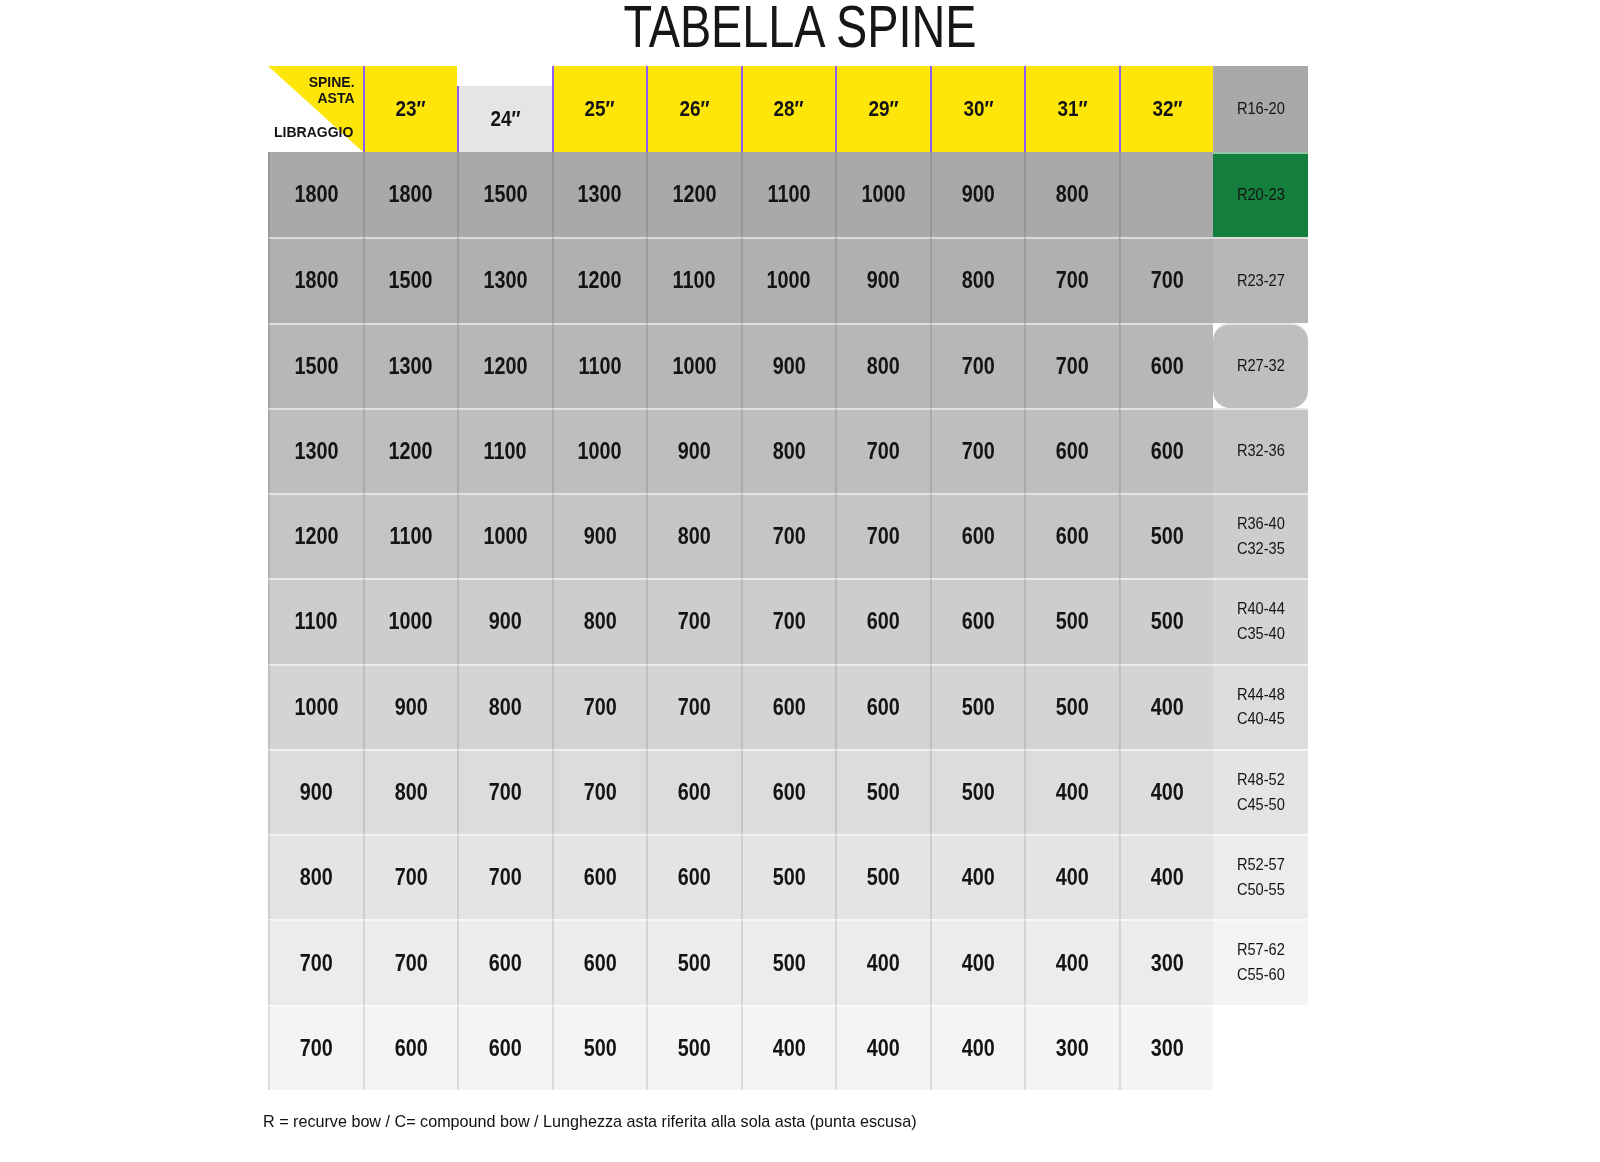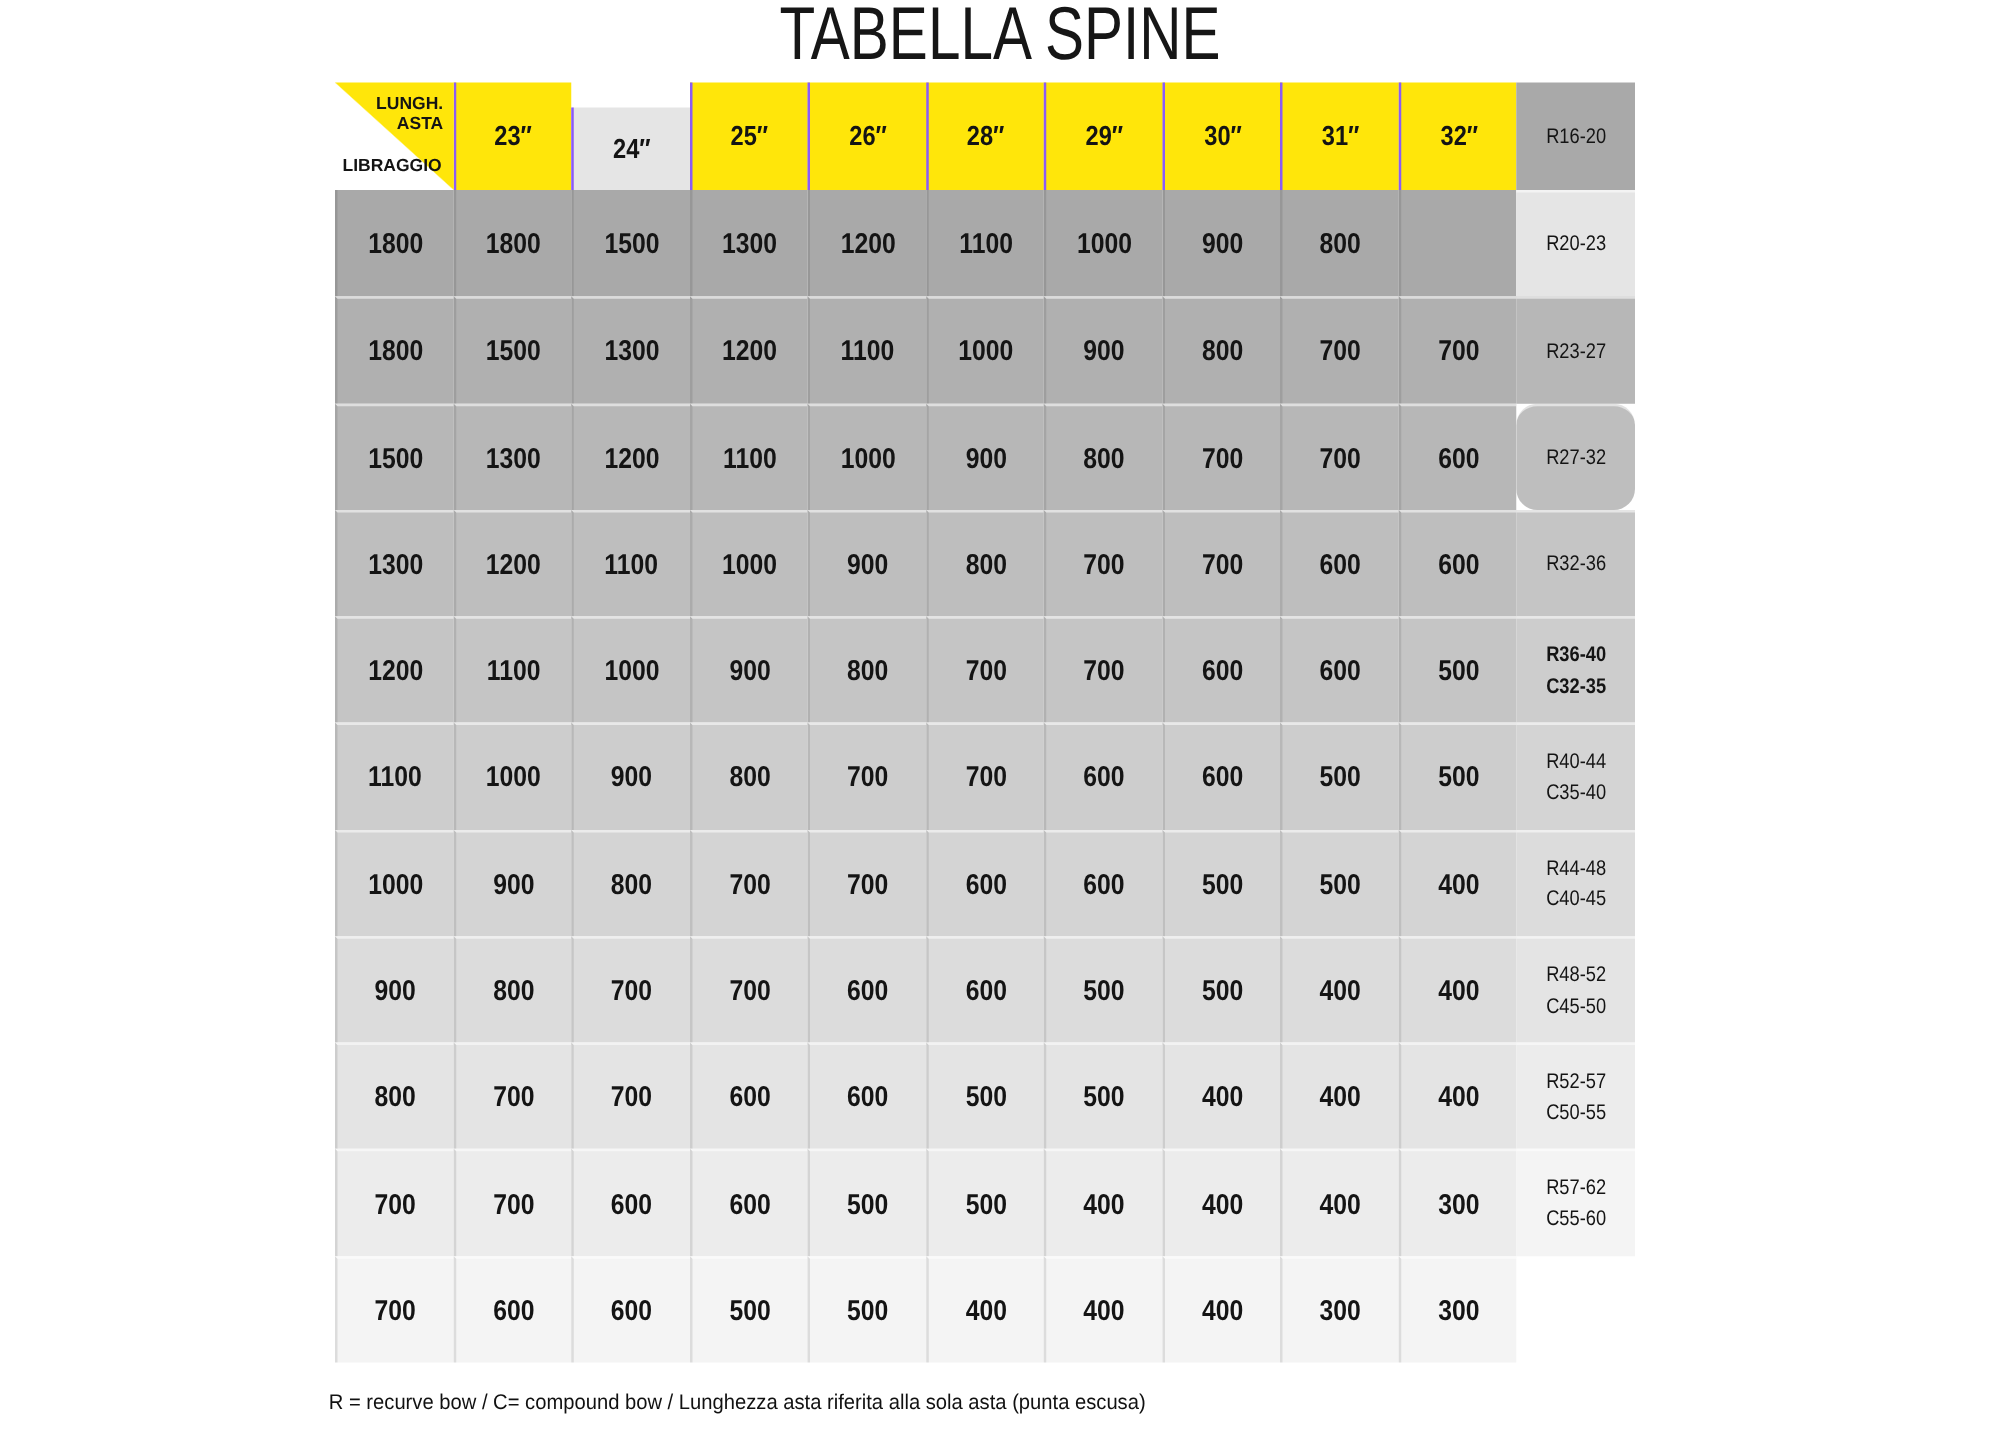--- a/index.html
+++ b/index.html
@@ -91,21 +91,21 @@
   }
 </style>
 </head>
 <body>
 
 <div class="title">TABELLA SPINE</div>
 
 <div class="spine-table">
   <div class="cell corner" id="corner-cell" style="background: linear-gradient(to left bottom, rgb(255, 230, 10) 49.6%, rgb(255, 255, 255) 50.4%);">
     <div class="top-label">
-      <div>LUNGH.</div>
+      <div>SPINE.</div>
       <div>ASTA</div>
     </div>
     <div class="bottom-label">LIBRAGGIO</div>
   </div>
 
 <div class="cell head sep" style="background: rgb(255, 230, 10);">
       <span class="num">23″</span>
     </div>
     <div class="cell head sep" style="background: #e5e5e5; margin-top: 20px;">
       <span class="num">24″</span>
@@ -155,21 +155,21 @@
     <div class="cell val bl" style="background: rgb(169, 169, 169);">
       <span class="num">1000</span>
     </div>
     <div class="cell val bl" style="background: rgb(169, 169, 169);">
       <span class="num">900</span>
     </div>
     <div class="cell val bl" style="background: rgb(169, 169, 169);">
       <span class="num">800</span>
     </div>
     <div class="cell val bl" style="background: rgb(169, 169, 169);"></div>
-    <div class="cell rowlabel bt" style="background: #e5e5e5;">
+    <div class="cell rowlabel bt" style="background: #15803d;">
       <div class="num">R20-23</div>
     </div>
     <div class="cell val bl bt" style="background: rgb(176, 176, 176);">
       <span class="num">1800</span>
     </div>
     <div class="cell val bl bt" style="background: rgb(176, 176, 176);">
       <span class="num">1500</span>
     </div>
     <div class="cell val bl bt" style="background: rgb(176, 176, 176);">
       <span class="num">1300</span>
@@ -287,21 +287,21 @@
     </div>
     <div class="cell val bl bt" style="background: rgb(197, 197, 197);">
       <span class="num">600</span>
     </div>
     <div class="cell val bl bt" style="background: rgb(197, 197, 197);">
       <span class="num">600</span>
     </div>
     <div class="cell val bl bt" style="background: rgb(197, 197, 197);">
       <span class="num">500</span>
     </div>
-    <div class="cell rowlabel bt" style="background: rgb(205, 205, 205); font-weight: bold;">
+    <div class="cell rowlabel bt" style="background: rgb(205, 205, 205);">
       <div class="num">R36-40</div>
       <div class="num">C32-35</div>
     </div>
     <div class="cell val bl bt" style="background: rgb(205, 205, 205);">
       <span class="num">1100</span>
     </div>
     <div class="cell val bl bt" style="background: rgb(205, 205, 205);">
       <span class="num">1000</span>
     </div>
     <div class="cell val bl bt" style="background: rgb(205, 205, 205);">

